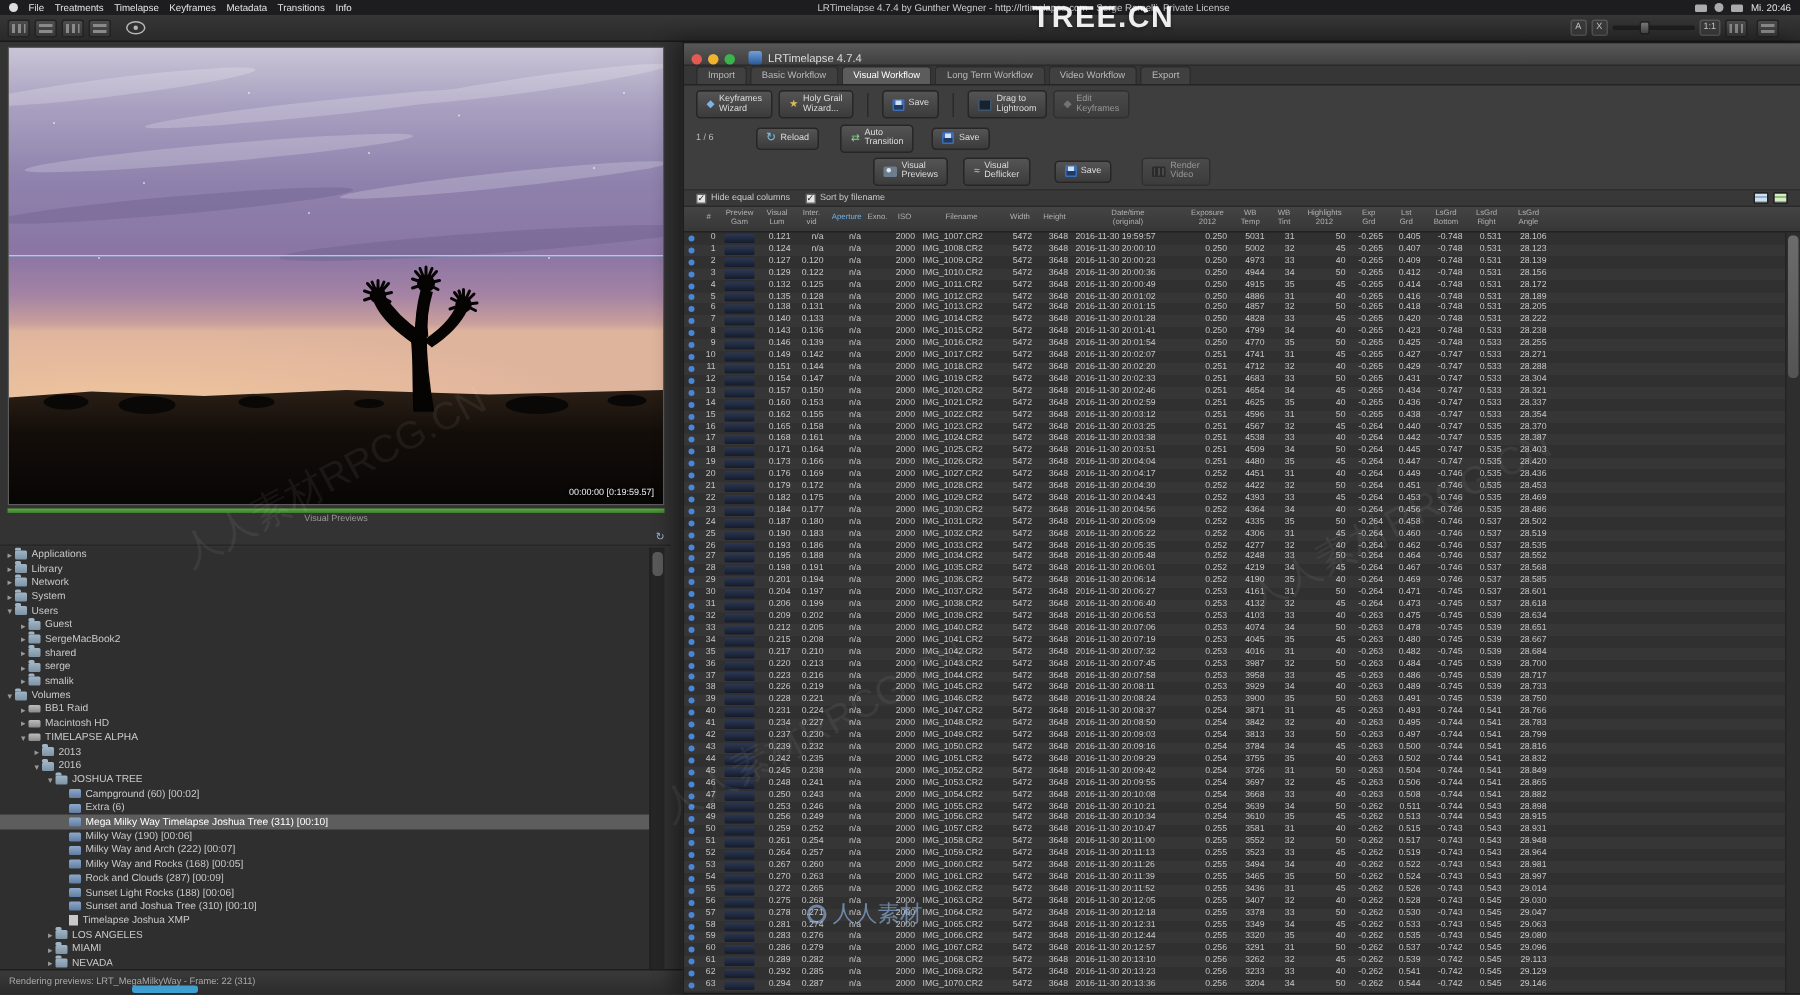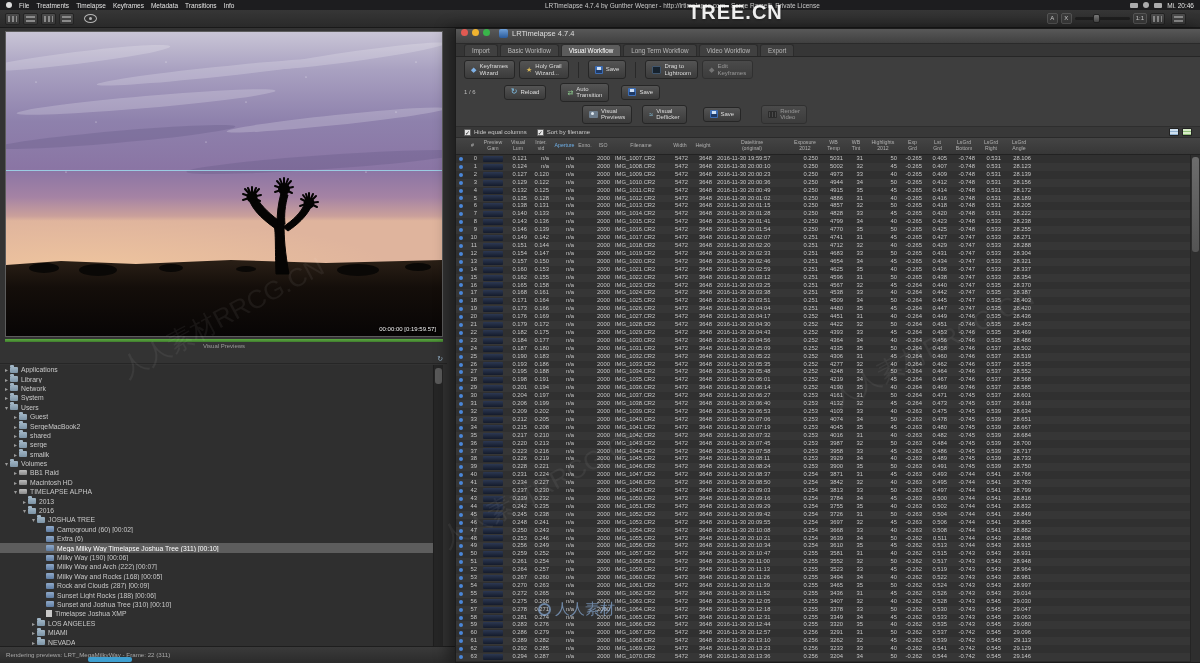--- a/index.html
+++ b/index.html
@@ -42,21 +42,21 @@
 .ticon.folder{background:linear-gradient(#9fb4c4,#7d94a6)}
 .ticon.folder::before{content:"";position:absolute;left:0;top:-2px;width:4px;height:2px;background:#9fb4c4;border-radius:1px 1px 0 0}
 .ticon.drive{background:linear-gradient(#bdbdbd,#8a8a8a);height:5px}
 .ticon.clip{background:linear-gradient(#8fa9c9,#5f7da3)}
 .ticon.file{background:#c9c9c9;width:6px;height:7px;border-radius:0}
 .tlabel{overflow:hidden;text-overflow:ellipsis}
 #leftstatus{position:absolute;left:0;top:618px;width:455px;height:17px;background:linear-gradient(#3a3a3a,#2b2b2b);border-top:1px solid #1e1e1e;font-size:6.2px;color:#a8a8a8;line-height:15px;padding:0 6px;white-space:nowrap;overflow:hidden}
 #hscroll{position:absolute;left:88px;top:629px;width:44px;height:5px;background:#3f9fd0;border-radius:2px;z-index:6}
 
 #appwin{position:absolute;left:455px;top:28px;width:745px;height:635px;background:#3e3e3e;border:1px solid #1c1c1c;border-right:none;box-shadow:-6px 0 14px rgba(0,0,0,.45);display:flex;flex-direction:column;z-index:10}
-#titlebar{height:15px;background:linear-gradient(#585858,#404040);border-bottom:1px solid #2a2a2a;display:flex;align-items:flex-start;padding:0 5px;gap:4px;flex:none}
+#titlebar{height:15px;background:linear-gradient(#585858,#404040);border-bottom:1px solid #2a2a2a;display:flex;align-items:flex-end;padding:0 5px;gap:4px;flex:none}
 .light{width:7px;height:7px;border-radius:50%;flex:none}
 .red{background:#e25a52}.yellow{background:#f0b32f}.green{background:#39b54a}
 #appicon{width:9px;height:9px;border-radius:2px;background:linear-gradient(#6fa0d8,#2a5a9a);margin-left:5px;flex:none}
 #wintitle{font-size:7.5px;color:#dedede;white-space:nowrap}
 #tabbar{height:13px;background:#363636;border-bottom:1px solid #262626;display:flex;align-items:flex-end;padding:0 8px;gap:2px;font-size:6.3px;color:#b8b8b8;flex:none}
 .tab{padding:2px 7px 2px;border-radius:3px 3px 0 0;background:#404040;border:1px solid #2c2c2c;border-bottom:none;white-space:nowrap}
 .tab.active{background:#5c5c5c;color:#fff}
 .trowbar{display:flex;align-items:center;padding:0 8px;flex:none}
 #trow1{height:25px;gap:4px}
 #trow2{height:20px}

